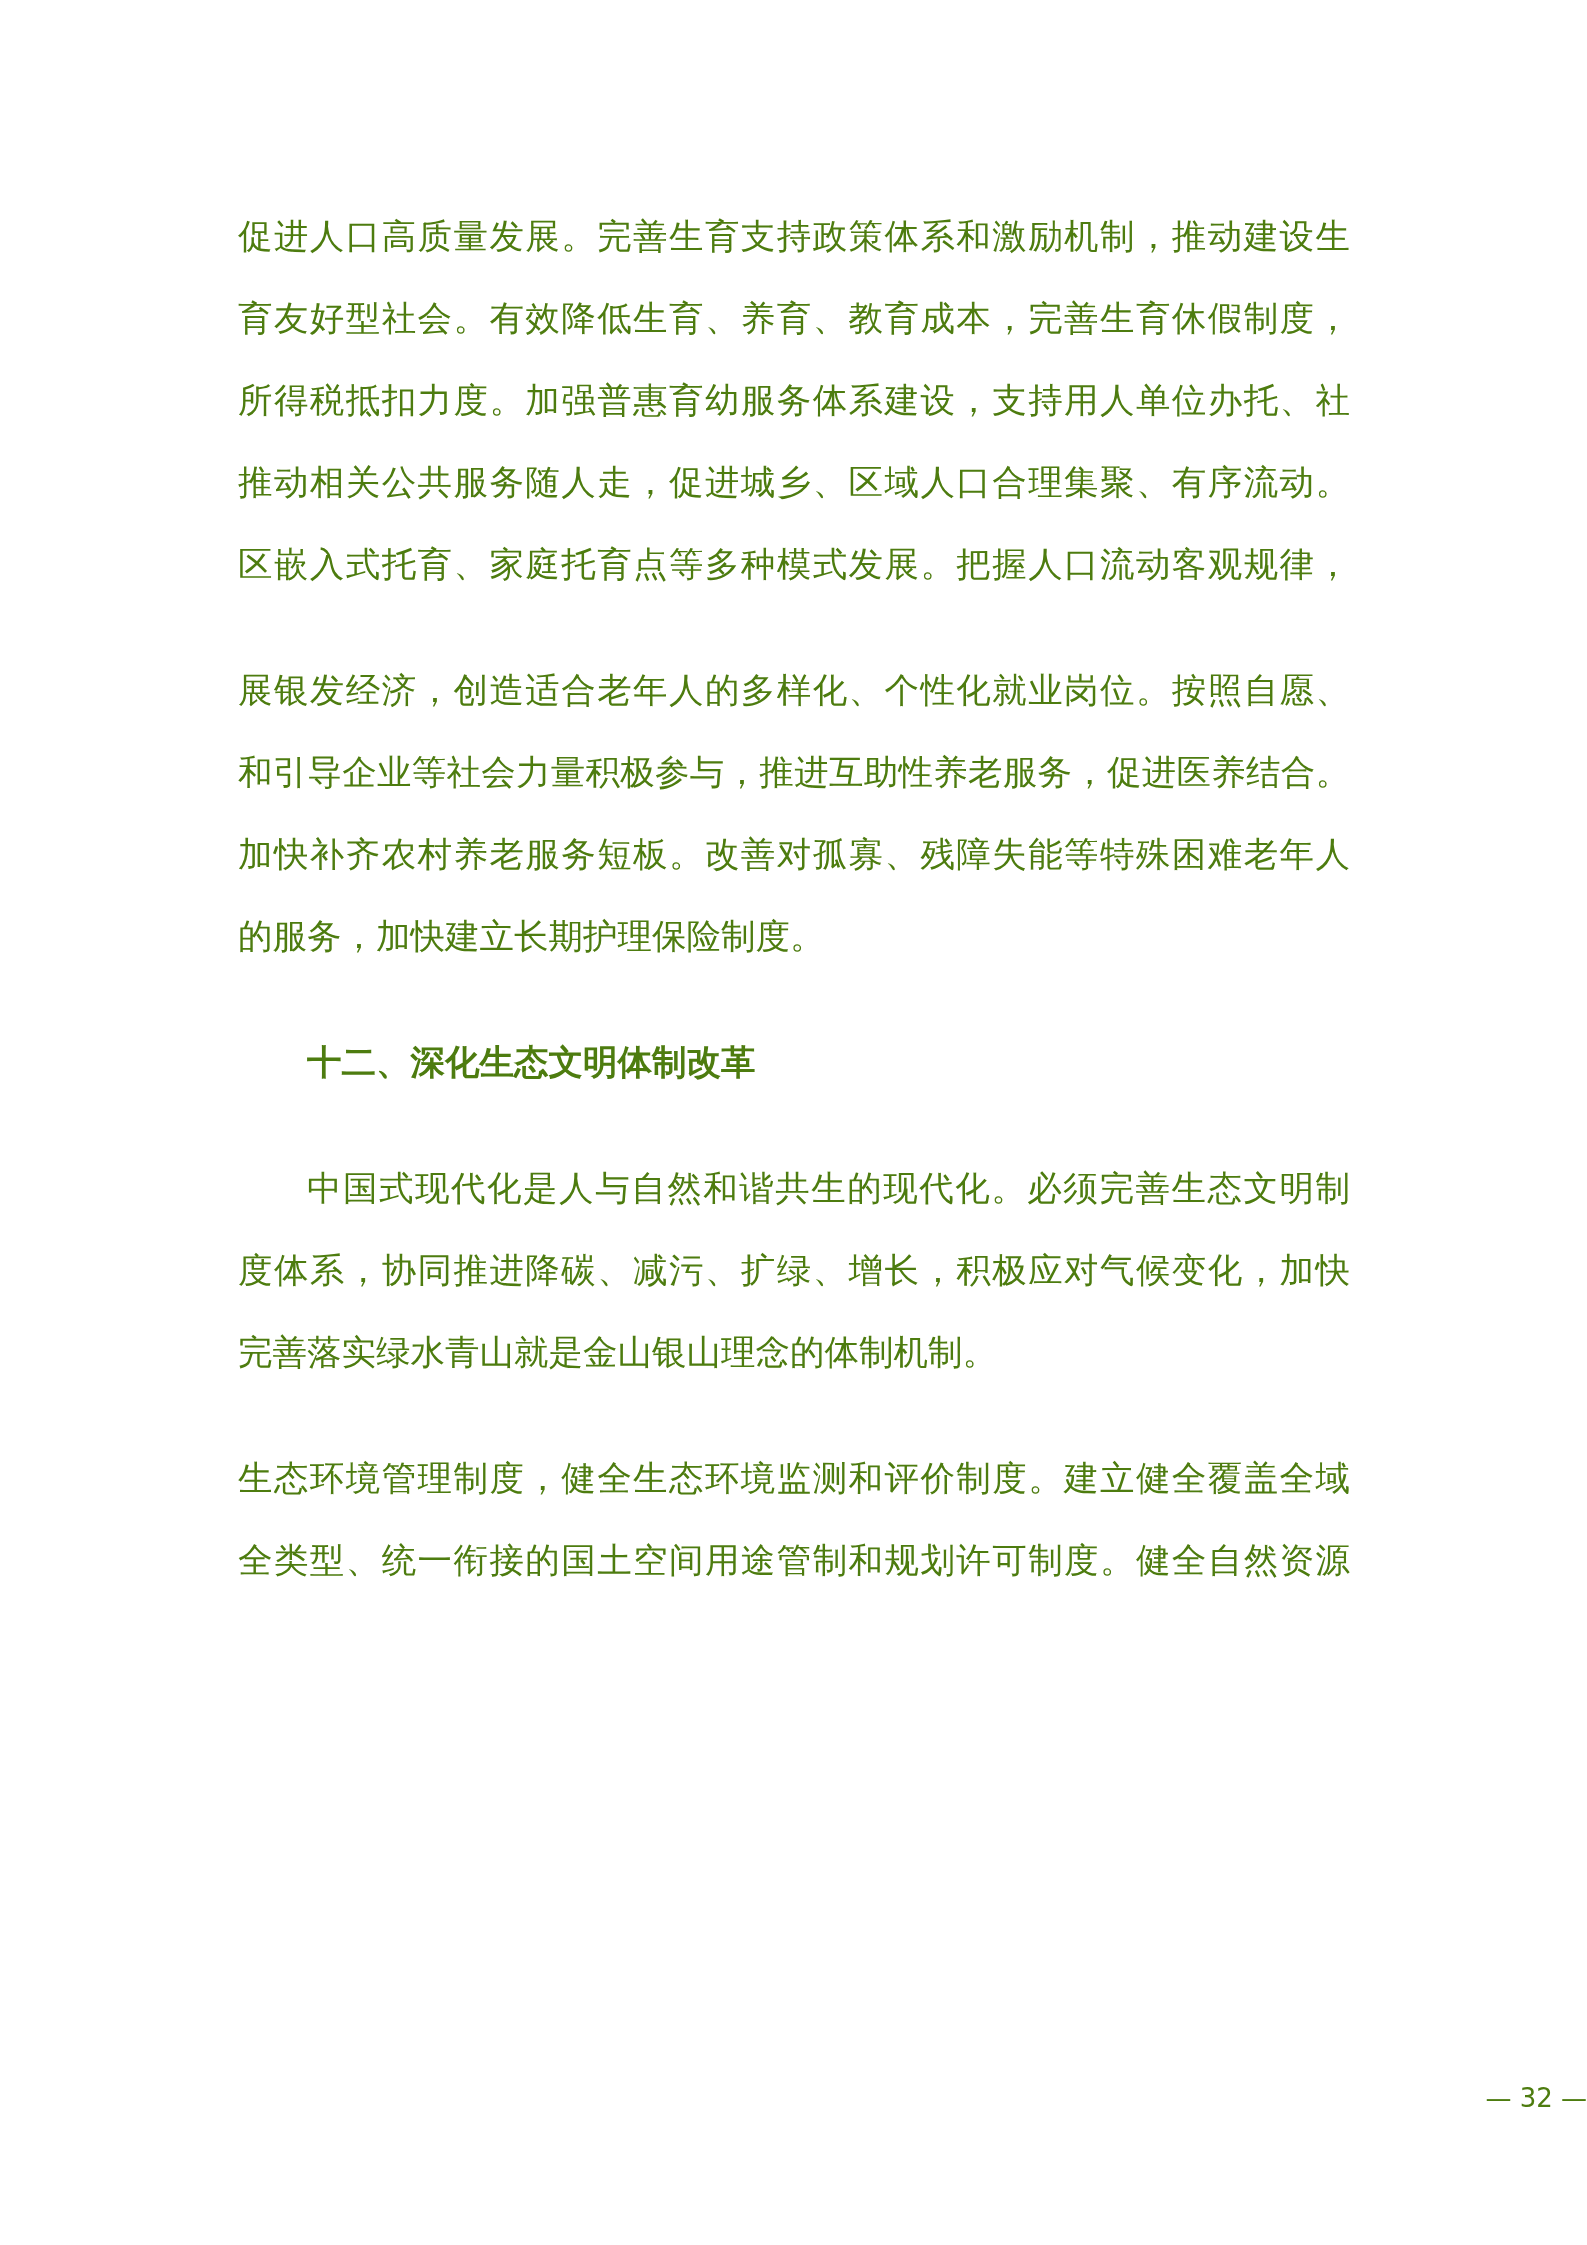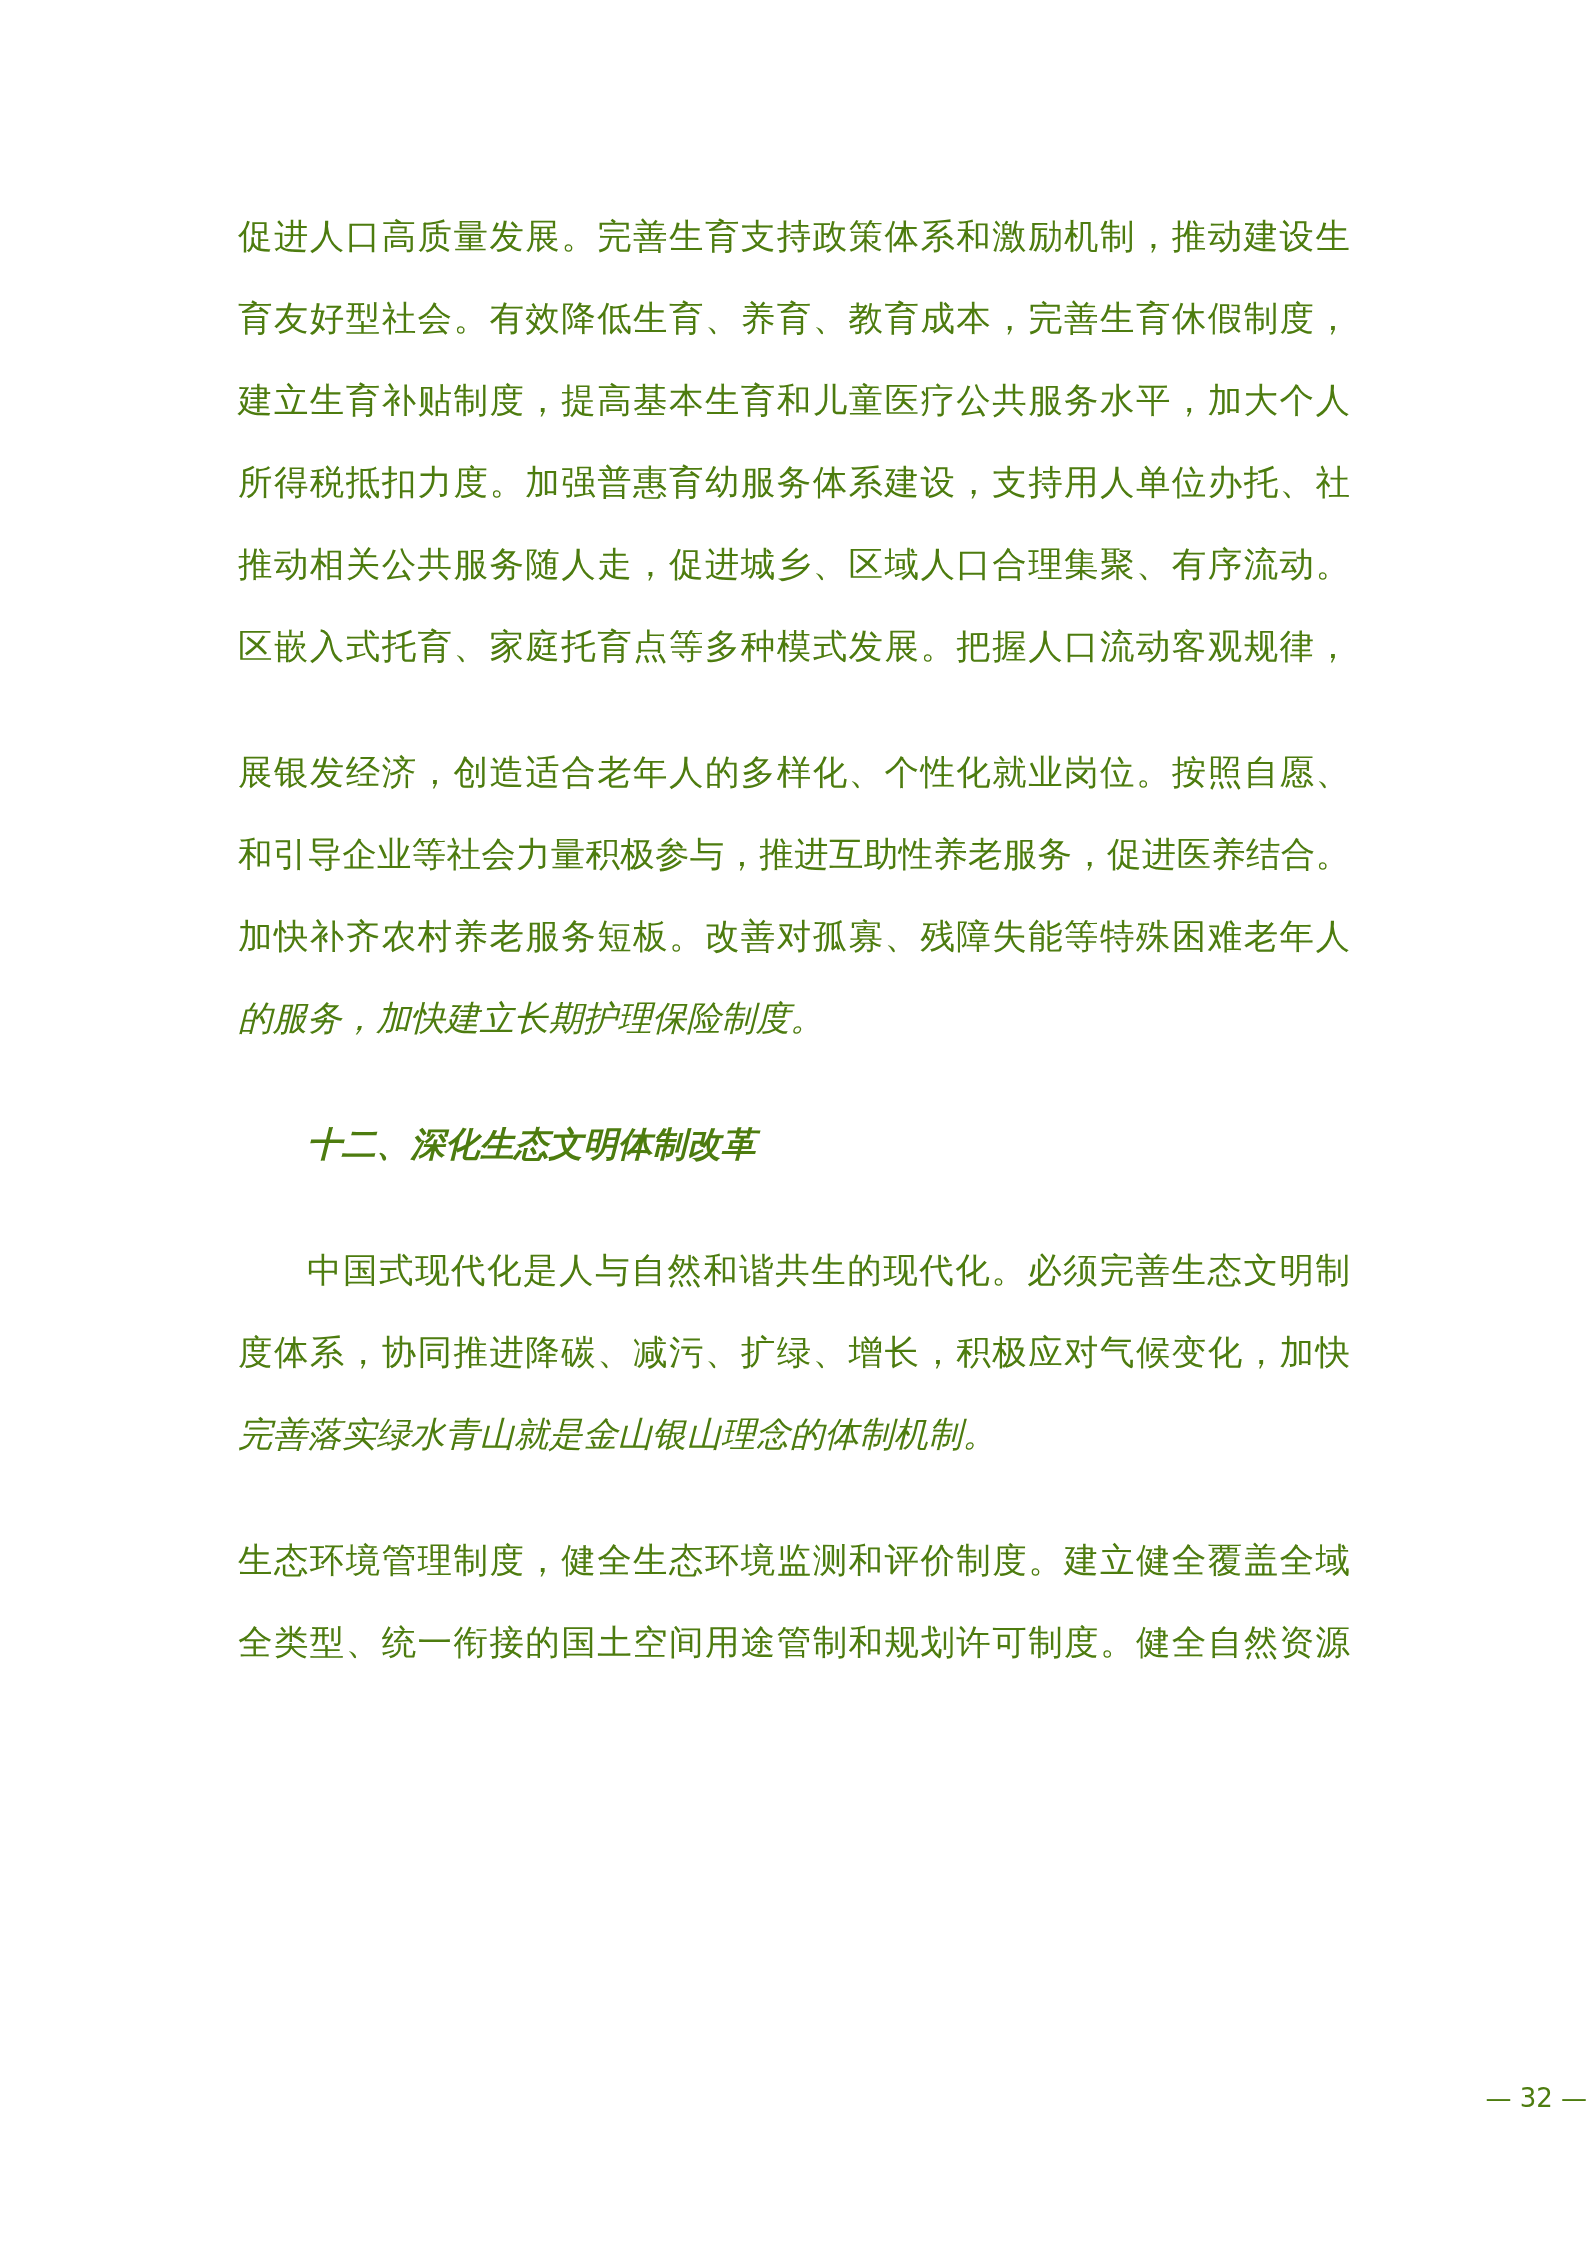--- a/index.html
+++ b/index.html
@@ -30,21 +30,20 @@
     line-height: 82px;
     white-space: nowrap;
     text-align: justify;
     text-align-last: justify;
     text-justify: inter-character;
     overflow: visible;
   }
   .line.no-j {
     text-align: left;
     text-align-last: left;
-    font-style: italic;
   }
   .line.indent { padding-left: 69px; }
   .para.heading .line {
     font-weight: bold;
     text-align: left;
     text-align-last: left;
   }
   .page-footer {
     position: absolute;
     left: 0;
@@ -56,21 +55,20 @@
   }
 </style>
 </head>
 <body>
 
 <div class="page">
   <main class="text-block" id="paragraphs">
       <div class="para">
         <div class="line">促进人口高质量发展。完善生育支持政策体系和激励机制，推动建设生</div>
         <div class="line">育友好型社会。有效降低生育、养育、教育成本，完善生育休假制度，</div>
-        <div class="line">建立生育补贴制度，提高基本生育和儿童医疗公共服务水平，加大个人</div>
         <div class="line">所得税抵扣力度。加强普惠育幼服务体系建设，支持用人单位办托、社</div>
         <div class="line">推动相关公共服务随人走，促进城乡、区域人口合理集聚、有序流动。</div>
         <div class="line">区嵌入式托育、家庭托育点等多种模式发展。把握人口流动客观规律，</div>
       </div>
       <div class="para">
         <div class="line">展银发经济，创造适合老年人的多样化、个性化就业岗位。按照自愿、</div>
         <div class="line">和引导企业等社会力量积极参与，推进互助性养老服务，促进医养结合。</div>
         <div class="line">加快补齐农村养老服务短板。改善对孤寡、残障失能等特殊困难老年人</div>
         <div class="line no-j">的服务，加快建立长期护理保险制度。</div>
       </div>

